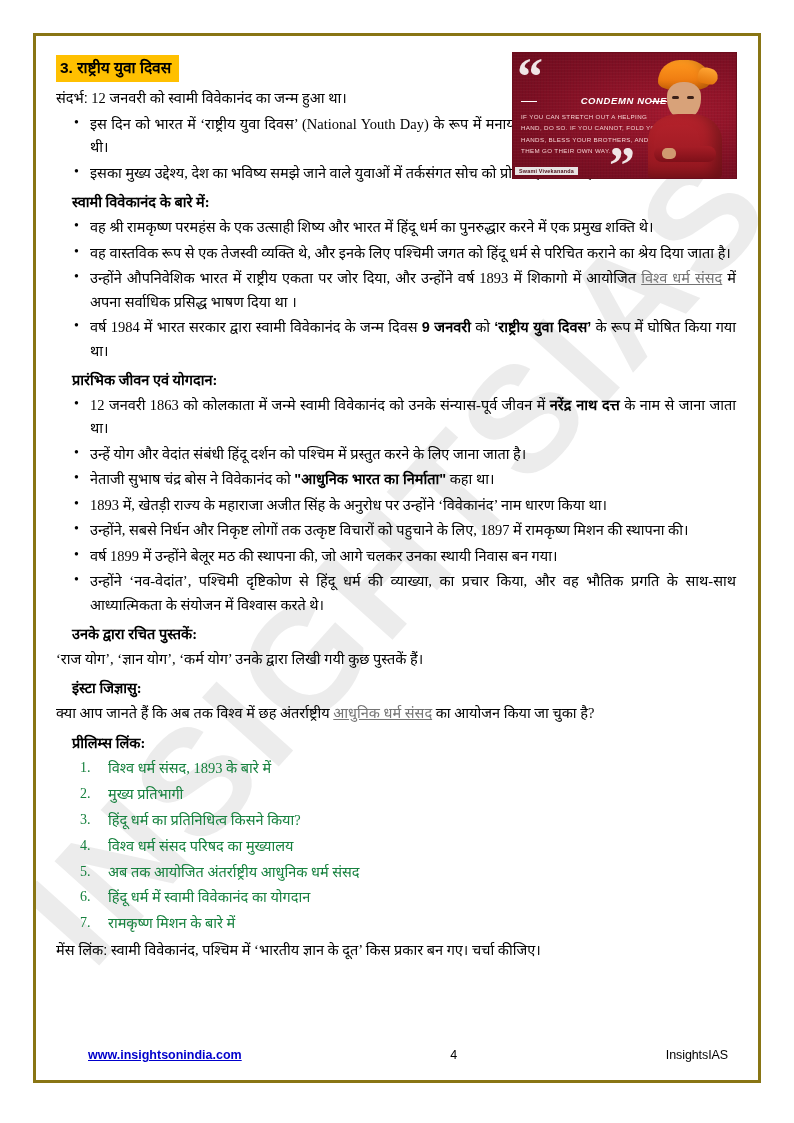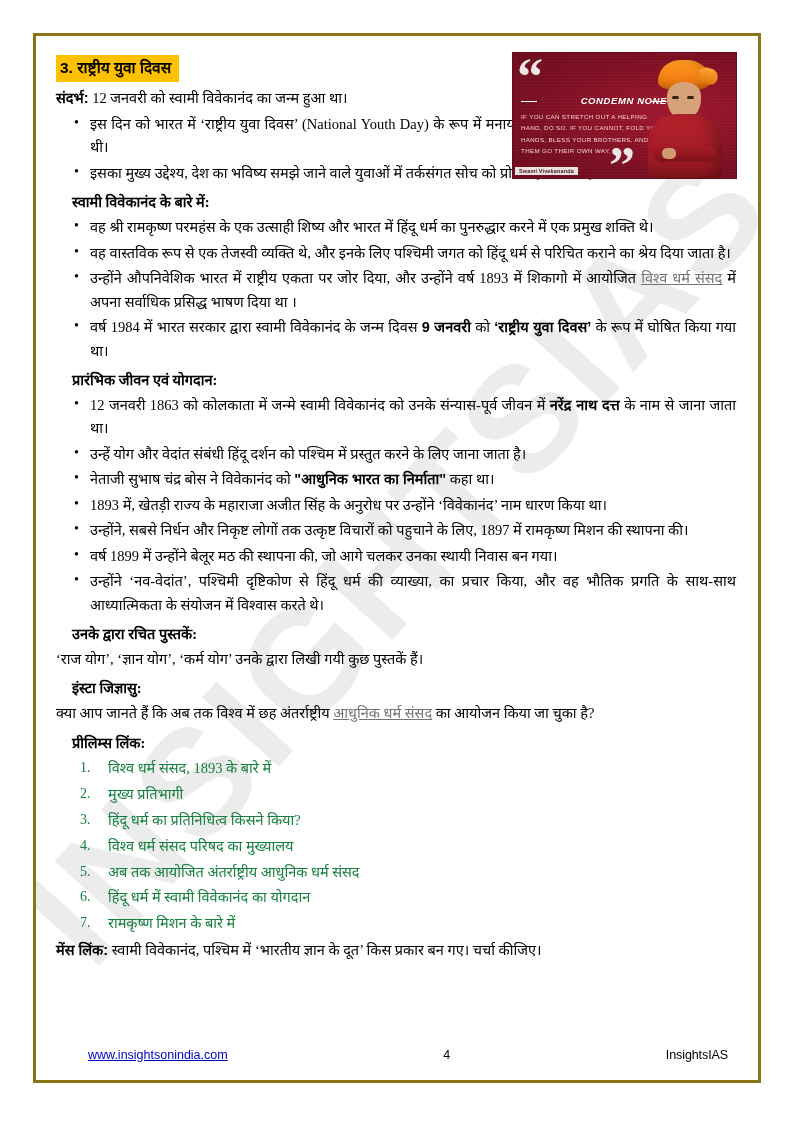--- a/index.html
+++ b/index.html
@@ -76,21 +76,21 @@
 
   .para {
     font-size: 14.5px;
     line-height: 1.62;
     color: #000;
     margin: 1px 0 2px 0;
     text-align: justify;
   }
   .para .lead {
     font-family: "Liberation Sans", "DejaVu Sans", sans-serif;
-    font-weight: 700;
+    font-weight: 400;
   }
 
   ul.bullets {
     list-style: none;
     margin: 1px 0 2px 0;
     padding: 0 6px 0 0;
   }
   ul.bullets > li {
     position: relative;
     padding-left: 34px;
@@ -270,21 +270,21 @@
     position: absolute;
     left: 0; right: 0;
     bottom: 18px;
     display: flex;
     align-items: center;
     padding: 0 30px 0 52px;
     font-family: "Liberation Sans","DejaVu Sans",sans-serif;
     font-size: 12.5px;
     z-index: 3;
   }
-  .footer .fleft { flex: 0 0 auto; }
+  .footer .fleft { flex: 0 0 auto; font-weight: bold; }
   .footer .fcenter { flex: 1 1 auto; text-align: center; color: #000; }
   .footer .fright { flex: 0 0 auto; color: #000; letter-spacing: -0.1px; }
   .footer a.site {
     color: #0000cc;
     text-decoration: underline;
   }
 </style>
 </head>
 <body>
 

